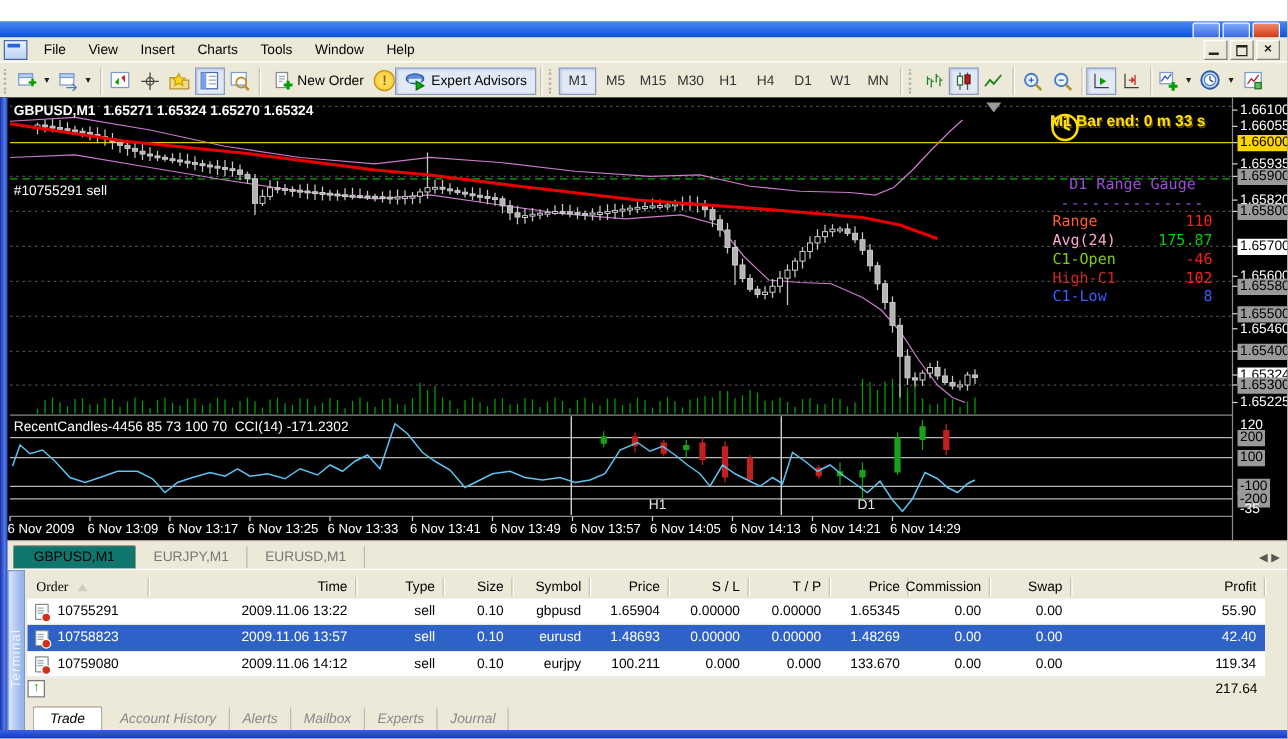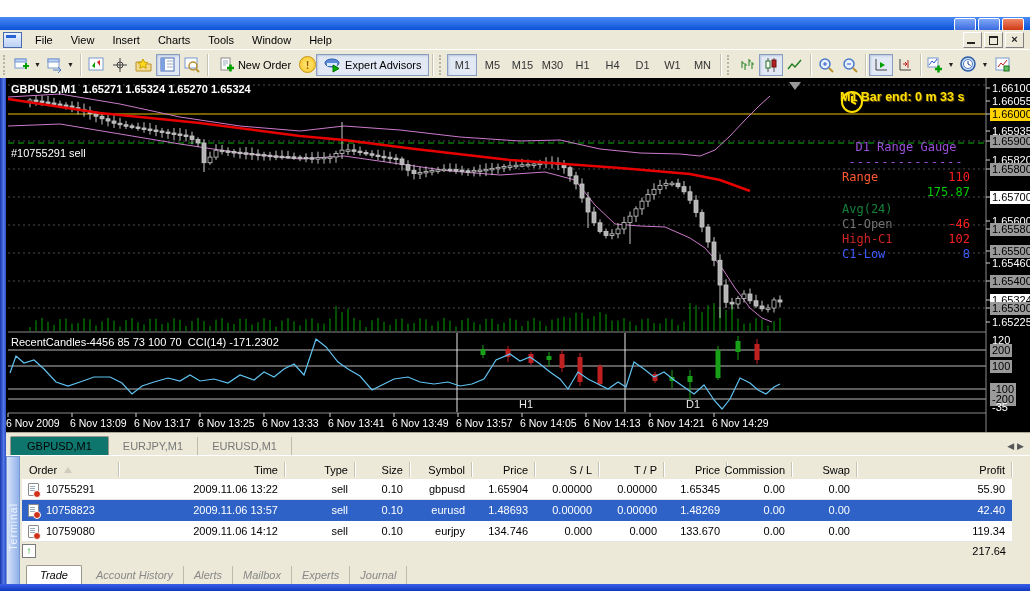--- a/index.html
+++ b/index.html
@@ -85,21 +85,21 @@
   .term-strip span{position:absolute;left:0px;top:46px;writing-mode:vertical-rl;transform:rotate(180deg);
               color:#eef4ff;font-size:10.5px;letter-spacing:1px;}
   .term-close{position:absolute;left:24px;top:4px;width:14px;height:13px;background:#ece9d8;
               border:1px solid #fff;border-right-color:#808080;border-bottom-color:#808080;
               font-size:10px;font-weight:bold;line-height:11px;text-align:center;color:#222;}
   .tgrid{display:grid;grid-template-columns:97px 166px 70px 55px 62px 63px 64px 65px 63px 65px 65px auto;}
   .thead{position:absolute;left:22px;top:4px;width:990px;height:19px;background:#ece9d8;box-sizing:border-box;}
   .th{position:relative;display:flex;align-items:center;justify-content:flex-end;
       padding:0 7px;color:#000;height:19px;box-sizing:border-box;}
   .th::after{content:"";position:absolute;right:0;top:2px;bottom:2px;width:1px;background:#c6c3b2;box-shadow:1px 0 0 #fff;}
-  .th.first{justify-content:flex-start;gap:7px;}
+  .th.first{justify-content:flex-start;gap:7px;font-family:Liberation Serif, serif;}
   .sort-asc{width:0;height:0;border-left:4px solid transparent;border-right:4px solid transparent;
             border-bottom:6px solid #cfccbe;}
   .tbody{position:absolute;left:22px;top:23px;width:990px;background:#fff;}
   .trow{height:20px;border-bottom:1px solid #e4e4e4;background:#fff;color:#000;}
   .trow .td{display:flex;align-items:center;justify-content:flex-end;padding:0 7px;height:20px;box-sizing:border-box;}
   .trow .td.first{justify-content:flex-start;gap:7px;padding-left:6px;}
   .trow.sel{background:#2f62c6;color:#fff;border-bottom-color:#2f62c6;}
   .doc-ico{width:9px;height:11px;background:#fff;border:1px solid #8a8a8a;border-radius:1px;position:relative;flex:0 0 auto;}
   .doc-ico::before{content:"";position:absolute;left:1px;top:2px;width:5px;height:1px;background:#9ab;box-shadow:0 2px 0 #9ab,0 4px 0 #9ab;}
   .doc-ico::after{content:"";position:absolute;right:-3px;bottom:-3px;width:6px;height:6px;border-radius:50%;
@@ -785,25 +785,25 @@
     </div>
     <div class="gauge">
       <div class="g-title" style="color: rgb(155, 79, 216);">D1 Range Gauge</div>
       <div class="g-dash" style="color: rgb(155, 79, 216);">--------------</div>
       <div id="gauge-rows">
           <div class="g-row">
             <span style="color: rgb(255, 90, 48);">Range</span>
             <span style="color: rgb(255, 30, 30);">110</span>
           </div>
           <div class="g-row">
-            <span style="color: #15803d; margin-top: 17px;">Avg(24)</span>
+            <span style="color: #f9a8d4;">Avg(24)</span>
             <span style="color: rgb(0, 204, 0);">175.87</span>
           </div>
           <div class="g-row">
-            <span style="color: #737373;">C1-Open</span>
+            <span style="color: #84cc16;">C1-Open</span>
             <span style="color: rgb(255, 30, 30);">-46</span>
           </div>
           <div class="g-row">
             <span style="color: rgb(208, 37, 37);">High-C1</span>
             <span style="color: rgb(255, 30, 30);">102</span>
           </div>
           <div class="g-row">
             <span style="color: rgb(60, 90, 255);">C1-Low</span>
             <span style="color: rgb(60, 90, 255);">8</span>
           </div>
@@ -944,21 +944,21 @@
         </div>
         <div class="trow tgrid">
           <div class="td first">
             <span class="doc-ico"></span>
             <span>10759080</span>
           </div>
           <div class="td">2009.11.06 14:12</div>
           <div class="td">sell</div>
           <div class="td">0.10</div>
           <div class="td">eurjpy</div>
-          <div class="td">134.746</div>
+          <div class="td">100.211</div>
           <div class="td">0.000</div>
           <div class="td">0.000</div>
           <div class="td">133.670</div>
           <div class="td">0.00</div>
           <div class="td">0.00</div>
           <div class="td">119.34</div>
         </div>
       </div>
     <div class="balrow">
       <div class="bal-ico">↑</div>

